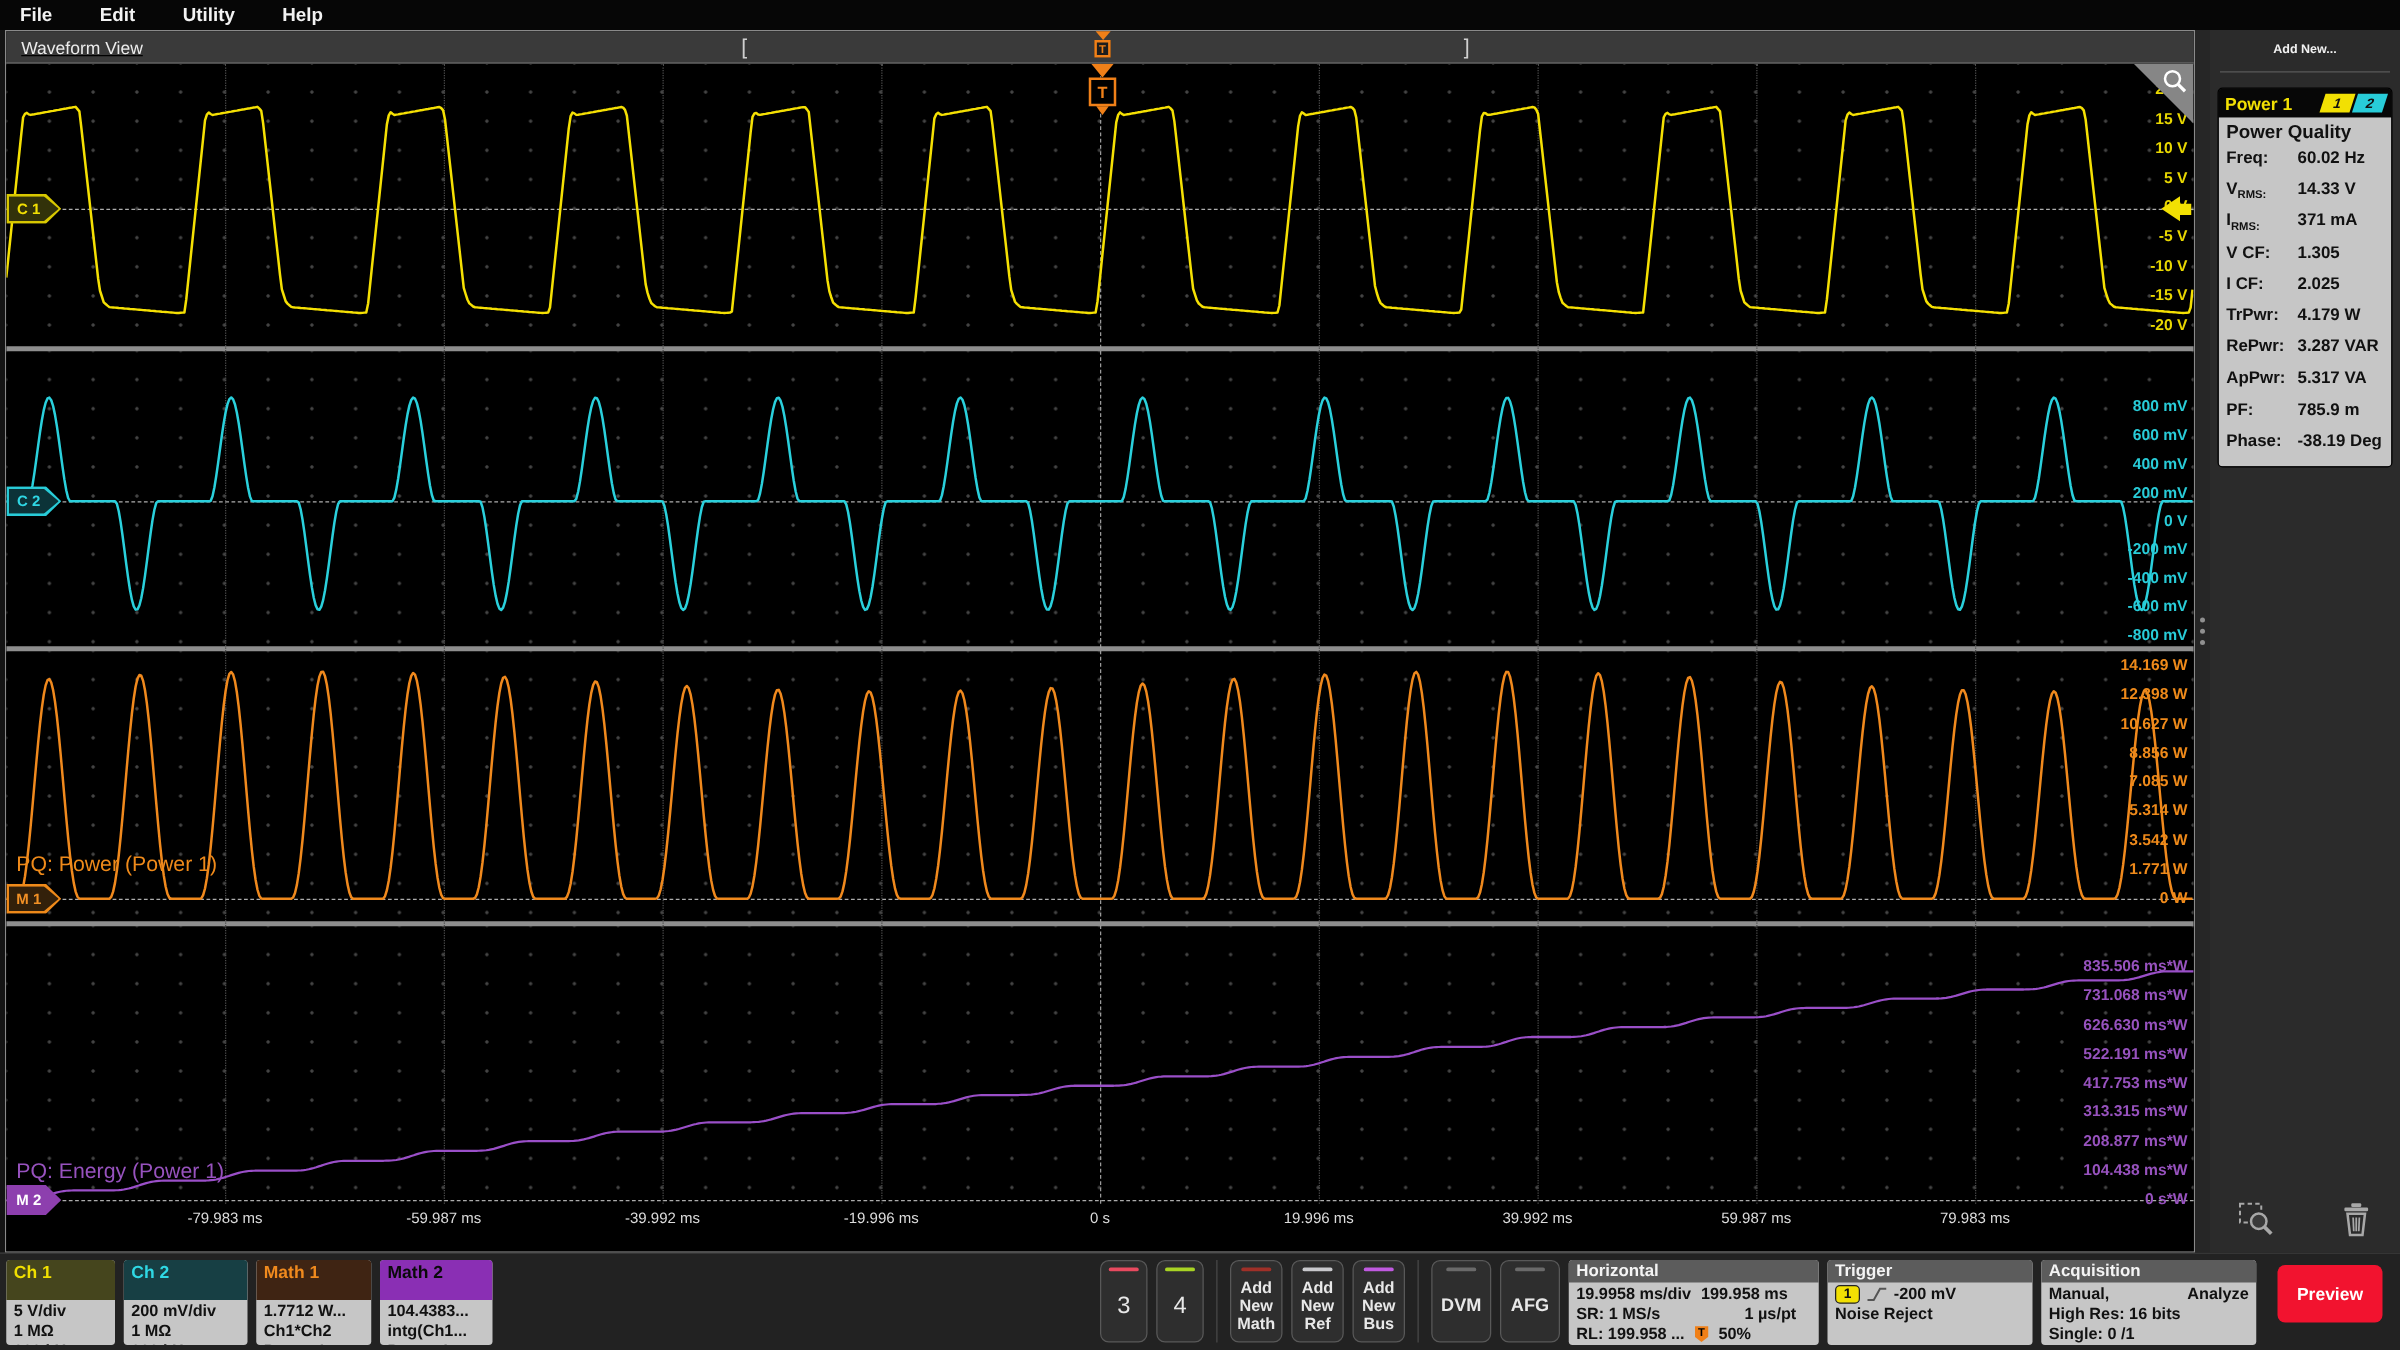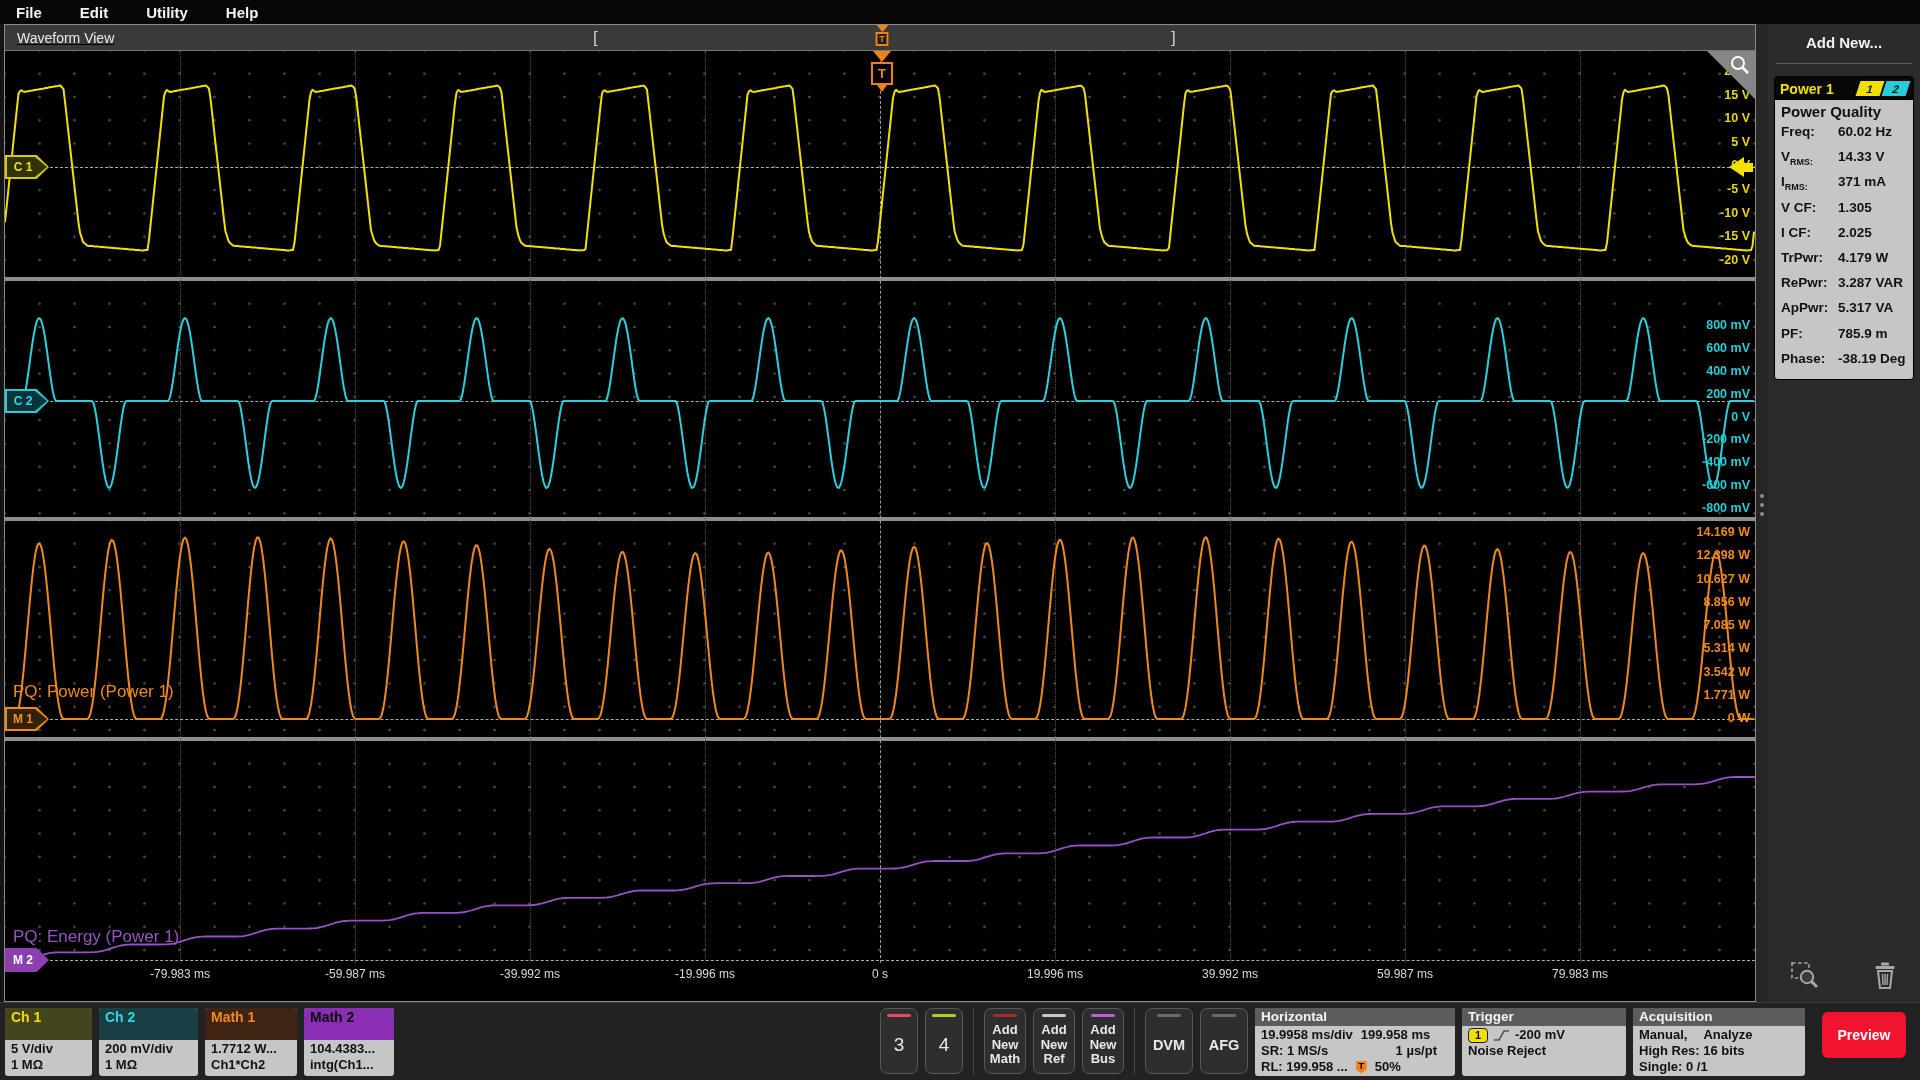--- a/index.html
+++ b/index.html
@@ -85,21 +85,21 @@
                 clip-path:polygon(0 0,100% 0,100% 100%); background:#868686; }
   #zoomcorner svg { position:absolute; top:3px; right:3px; }
 
   .splitter { width:12px; position:relative; background:#262626; }
   .splitter .dotcol { position:absolute; top:470px; left:4px; display:flex;
                       flex-direction:column; gap:5px; }
   .splitter .dot { width:4px; height:4px; border-radius:50%; background:#8f8f8f; }
 
   
   .sidebar { width:152px; background:#2b2b2b; padding:6px; position:relative; }
-  .addnew { font-size:15px; font-weight:700; color:#f2f2f2; text-align:center; margin:4px 0 10px; }
+  .addnew { font-size:10px; font-weight:700; color:#f2f2f2; text-align:center; margin:4px 0 10px; }
   .btn-grid { display:grid; grid-template-columns:1fr 1fr; gap:7px; }
   .side-btn { background:#3a3a3a; border:1px solid #626262; border-radius:6px;
               color:#ececec; font-size:14px; padding:7px 2px; min-height:34px;
               line-height:1.15; font-family:inherit; cursor:pointer; }
   .sdiv { border-top:1px solid #5a5a5a; margin:12px 2px; }
   .respanel { border-radius:4px; overflow:hidden; border:1px solid #000; }
   .res-head { background:#070707; height:23px; display:flex; align-items:center; padding:0 5px; }
   .res-title { color:#f2e003; font-weight:700; font-size:14px; flex:1; }
   .src { width:24px; height:15px; transform:skewX(-18deg); display:flex; align-items:center;
          justify-content:center; font-size:11px; font-weight:700; color:#111; margin-left:2px; }
@@ -140,21 +140,21 @@
   .infopanel .bd { padding:1px 6px; font-size:13px; font-weight:700; color:#111; line-height:16px; }
   #hpanel{width:200px} #tpanel{width:164px} #apanel{width:172px}
   .r1 { display:flex; gap:8px; } .rjust { display:flex; justify-content:space-between; padding-right:12px; }
   .pill { background:#f2e003; border:1px solid #222; border-radius:4px; width:20px; height:15px;
           color:#111; font-size:11px; font-weight:700; text-align:center; line-height:13px;
           display:inline-block; }
   .tposicon { display:inline-block; width:11px; height:13px; background:#f08018; color:#000;
               font-size:9px; font-weight:700; text-align:center; line-height:11px;
               clip-path:polygon(0 0,100% 0,100% 68%,50% 100%,0 68%); margin:0 3px; }
   .trow { display:flex; align-items:center; gap:5px; }
-  .acq1 { display:flex; gap:16px; }
+  .acq1 { display:flex; gap:16px;justify-content:space-between; }
   .preview { width:84px; height:46px; background:#f2132f; border:none; border-radius:6px;
              color:#fff; font-weight:700; font-size:14px; margin:4px 0 0 10px;
              font-family:inherit; cursor:pointer; flex:none; }
 </style>
 </head>
 <body>
 
 <div class="screen">
 
   <div class="menubar">
@@ -238,20 +238,32 @@
         <span class="yl">14.169 W</span>
             <span class="yl">12.398 W</span>
             <span class="yl">10.627 W</span>
             <span class="yl">8.856 W</span>
             <span class="yl">7.085 W</span>
             <span class="yl">5.314 W</span>
             <span class="yl">3.542 W</span>
             <span class="yl">1.771 W</span>
             <span class="yl">0 W</span>
           </div>
+        <div class="ycol m2">
+
+        <span class="yl">835.506 ms*W</span>
+            <span class="yl">731.068 ms*W</span>
+            <span class="yl">626.630 ms*W</span>
+            <span class="yl">522.191 ms*W</span>
+            <span class="yl">417.753 ms*W</span>
+            <span class="yl">313.315 ms*W</span>
+            <span class="yl">208.877 ms*W</span>
+            <span class="yl">104.438 ms*W</span>
+            <span class="yl">0 s*W</span>
+          </div>
 
         <div class="xlabels">
 
         <span class="xl" style="left: 10%;">-79.983 ms</span>
             <span class="xl" style="left: 20%;">-59.987 ms</span>
             <span class="xl" style="left: 30%;">-39.992 ms</span>
             <span class="xl" style="left: 40%;">-19.996 ms</span>
             <span class="xl" style="left: 50%;">0 s</span>
             <span class="xl" style="left: 60%;">19.996 ms</span>
             <span class="xl" style="left: 70%;">39.992 ms</span>

